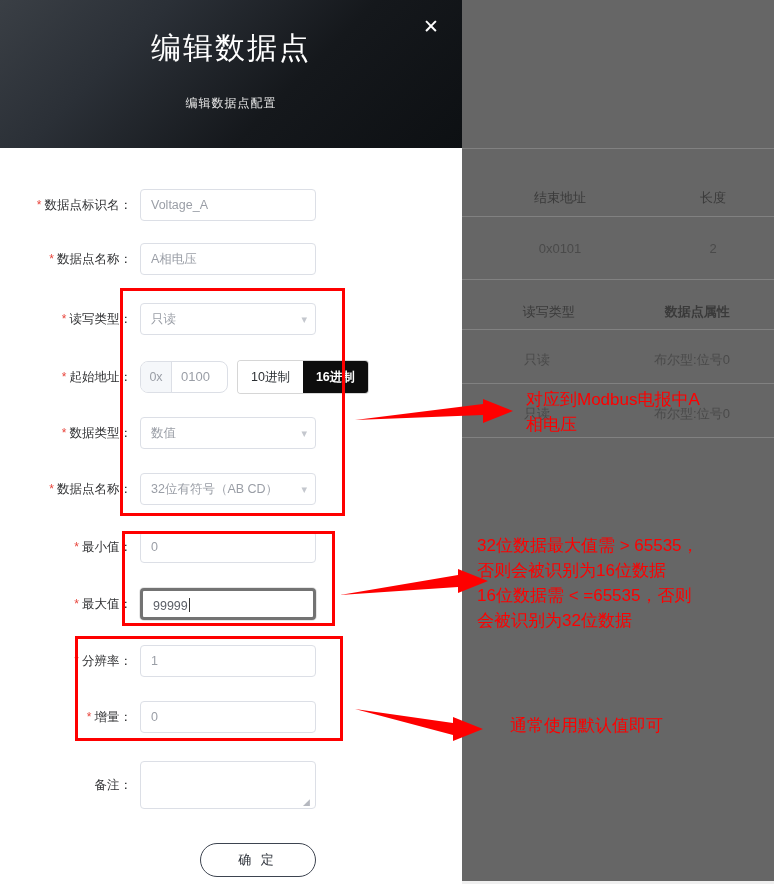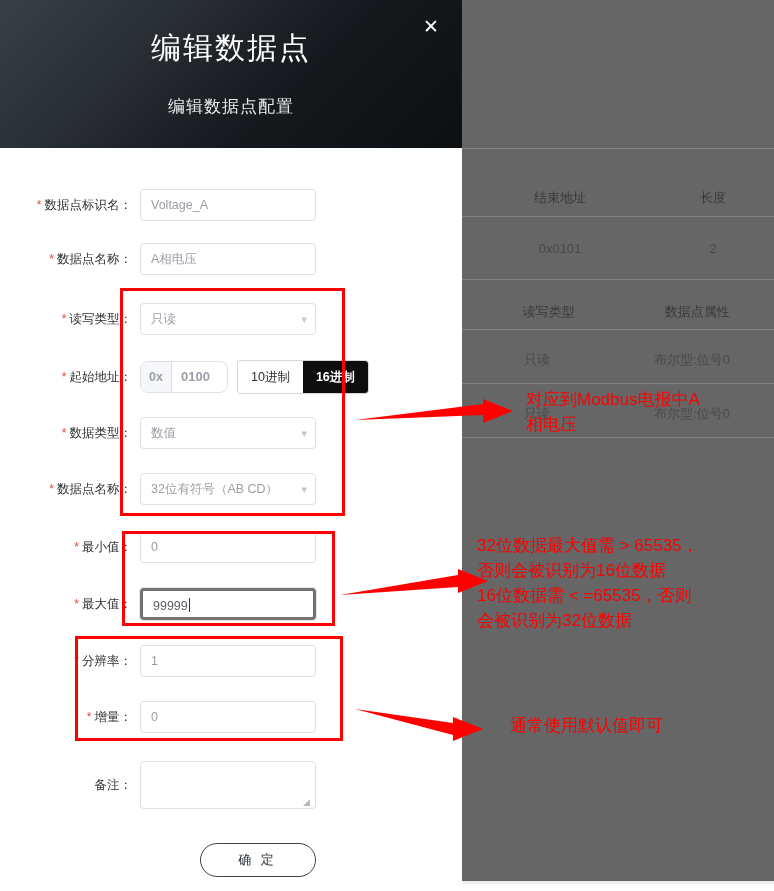--- a/index.html
+++ b/index.html
@@ -76,21 +76,21 @@
     color: #ffffff;
     font-size: 30px;
     letter-spacing: 2px;
   }
   .modal-subtitle {
     position: absolute;
     left: 0; right: 0;
     top: 95px;
     text-align: center;
     color: #e8e8e8;
-    font-size: 17px;
+    font-size: 12px;
     letter-spacing: 1px;
   }
   .close-icon {
     position: absolute;
     right: 18px; top: 14px;
     width: 26px; height: 26px;
     color: #ffffff;
     font-size: 19px;
     line-height: 26px;
     text-align: center;
@@ -169,21 +169,20 @@
   
   .addr-wrap { display: flex; align-items: center; }
   .addr-group {
     display: flex;
     width: 88px;
     height: 32px;
     border: 1px solid #dcdfe6;
     border-radius: 8px;
     overflow: hidden;
     box-sizing: border-box;
-    font-weight: bold;
   }
   .addr-prefix {
     width: 30px;
     background: #f5f7fa;
     border-right: 1px solid #dcdfe6;
     color: #9a9ea6;
     font-size: 12.5px;
     line-height: 30px;
     text-align: center;
   }
@@ -297,21 +296,21 @@
     </div>
     <div class="bg-sep" style="top:216px;"></div>
     <div class="bg-row" style="top:230px;height:36px;">
       <div class="bg-cell c1 bg-val">0x0101</div>
       <div class="bg-cell c2 bg-val">2</div>
     </div>
     <div class="bg-sep" style="top:279px;"></div>
 
     <div class="bg-row" style="top:296px;height:32px;">
       <div class="bg-cell c1 bg-head" style="width:150px;margin-left:15px;">读写类型</div>
-      <div class="bg-cell c2 bg-head" style="width:160px;">数据点属性</div>
+      <div class="bg-cell c2 bg-head" style="width:160px;font-weight:bold;">数据点属性</div>
     </div>
     <div class="bg-sep" style="top:329px;"></div>
     <div class="bg-row" style="top:344px;height:32px;">
       <div class="bg-cell c1 bg-val" style="width:150px;">只读</div>
       <div class="bg-cell c2 bg-val" style="width:160px;">布尔型:位号0</div>
     </div>
     <div class="bg-sep" style="top:383px;"></div>
     <div class="bg-row" style="top:398px;height:32px;">
       <div class="bg-cell c1 bg-val" style="width:150px;">只读</div>
       <div class="bg-cell c2 bg-val" style="width:160px;">布尔型:位号0</div>

